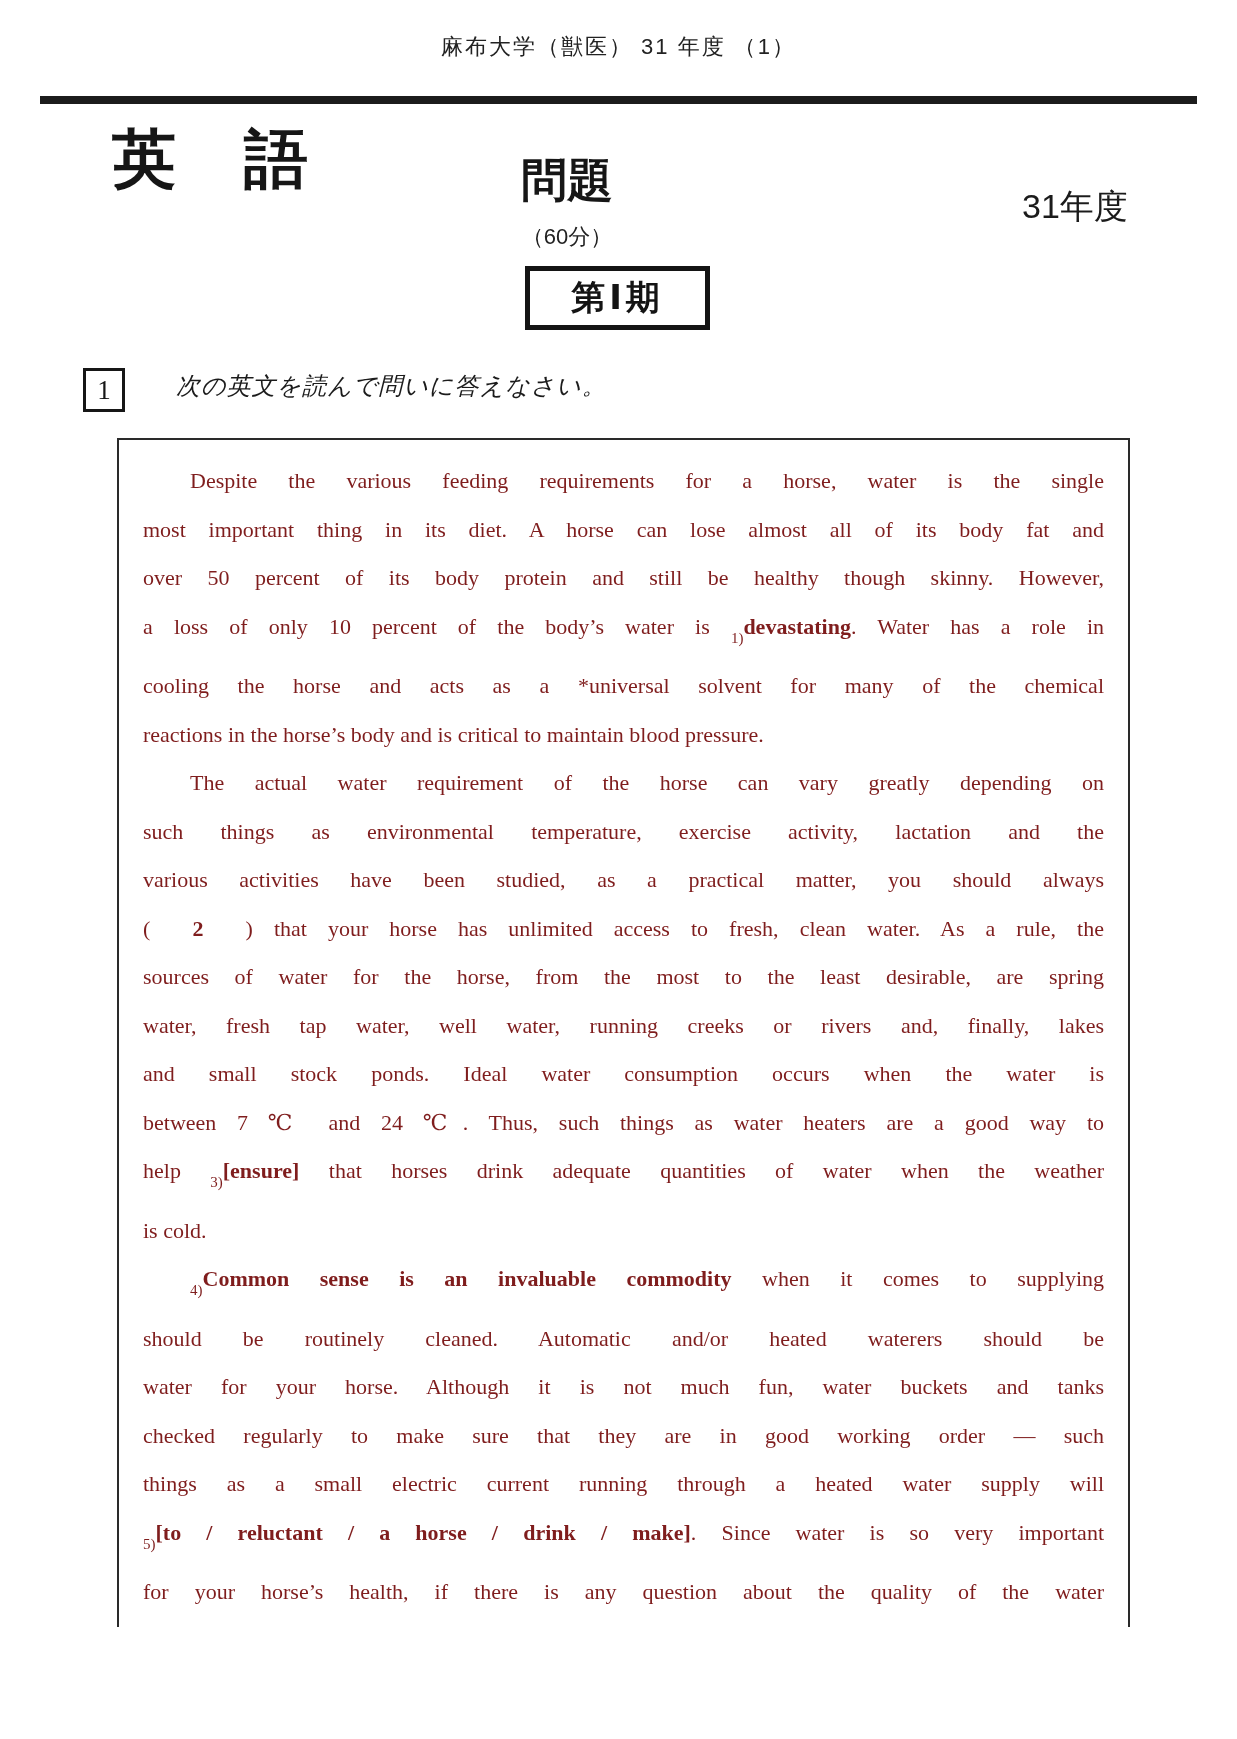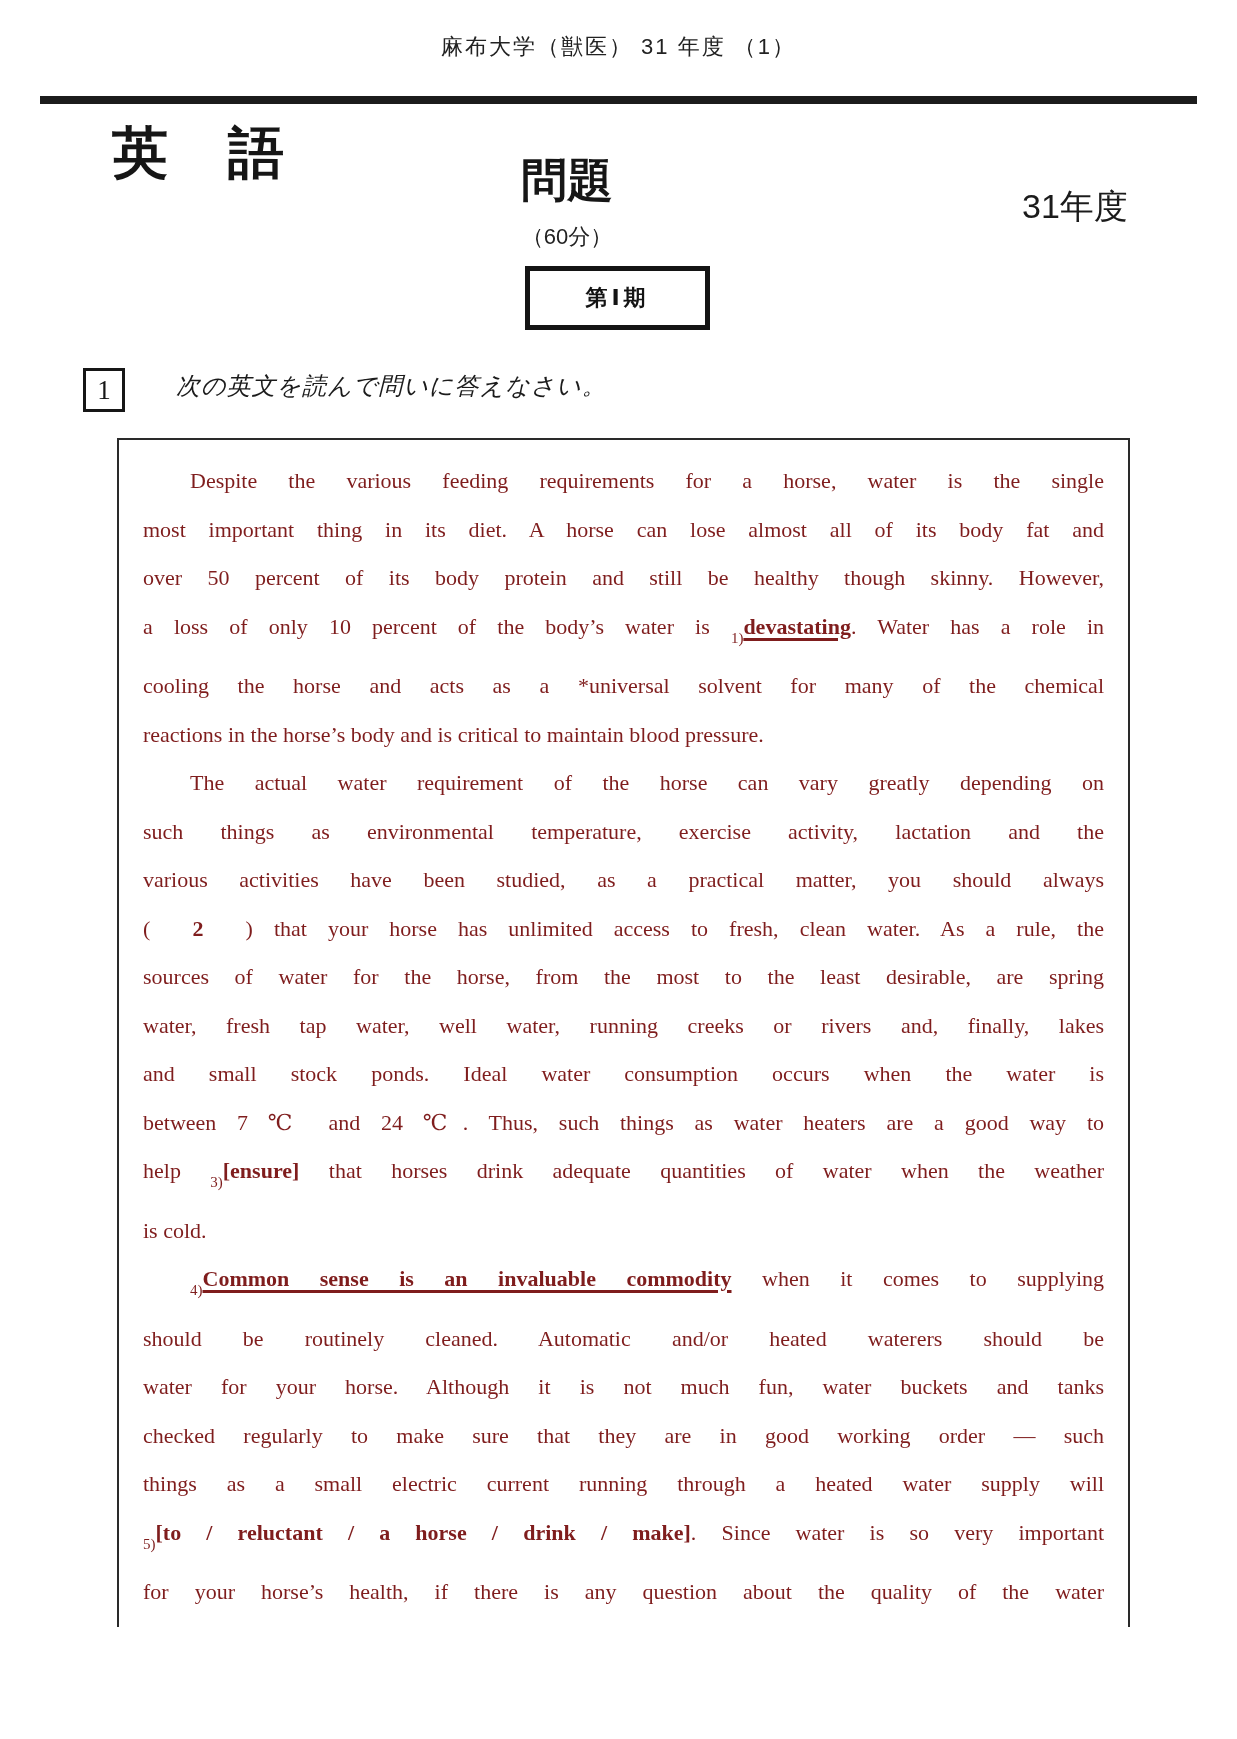--- a/index.html
+++ b/index.html
@@ -15,39 +15,39 @@
   .hdr{
     position:absolute;top:32px;left:0;width:100%;
     text-align:center;font-size:22px;letter-spacing:2px;color:#222;
   }
   .rule{
     position:absolute;top:96px;left:40px;width:1157px;height:8px;
     background:#1c1c1c;
   }
   .subject{
     position:absolute;top:116px;left:112px;
-    font-size:56px;font-weight:bold;letter-spacing:2px;color:#161616;
+    font-size:64px;font-weight:bold;letter-spacing:2px;color:#161616;
   }
   .main-title{
     position:absolute;top:150px;left:506px;width:122px;
     text-align:center;font-size:46px;font-weight:bold;color:#161616;
   }
   .duration{
     position:absolute;top:222px;left:496px;width:142px;
     text-align:center;font-size:22px;color:#222;
   }
   .year{
     position:absolute;top:184px;left:1022px;
     font-size:34px;color:#1b1b1b;
   }
   .term-box{
     position:absolute;top:266px;left:525px;width:185px;height:64px;
     border:5px solid #141414;box-sizing:border-box;
     display:flex;align-items:center;justify-content:center;
-    font-size:22px;font-weight:bold;letter-spacing:4px;color:#141414;
+    font-size:34px;font-weight:bold;letter-spacing:4px;color:#141414;
   }
   .qnum-box{
     position:absolute;top:368px;left:83px;width:42px;height:44px;
     border:3px solid #161616;box-sizing:border-box;
     display:flex;align-items:center;justify-content:center;
     font-size:27px;font-family:"Liberation Serif","DejaVu Serif",serif;color:#161616;
   }
   .instruction{
     position:absolute;top:370px;left:176px;
     font-size:24px;letter-spacing:1px;
@@ -67,21 +67,21 @@
   .pline{
     line-height:48.5px;
     text-align:justify;
     text-align-last:justify;
     white-space:normal;
     hyphens:none;
   }
   .pline.indent{text-indent:47px;}
   .pline.plast{text-align-last:left;}
   .b{font-weight:bold;}
-  .u{text-decoration:underline;text-decoration-thickness:2.5px;text-underline-offset:4px;}
+  .u{text-decoration-thickness:2.5px;text-underline-offset:4px;}
   .sb{font-size:15px;vertical-align:-9px;font-weight:normal;text-decoration:none;}
 </style>
 </head>
 <body>
 
 <div class="page">
 
   <div class="hdr">麻布大学（獣医） 31 年度 （1）</div>
 
   <div class="rule"></div>

